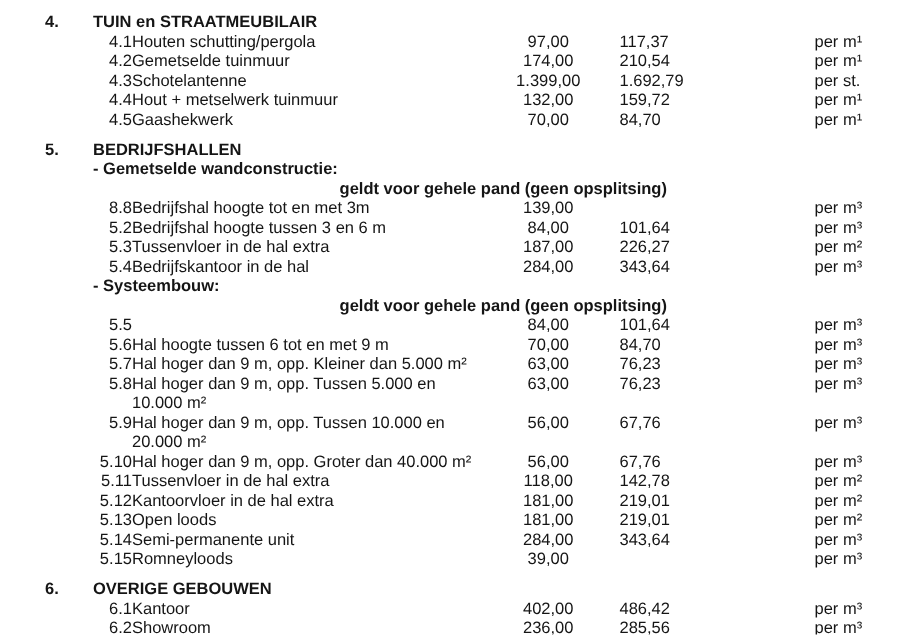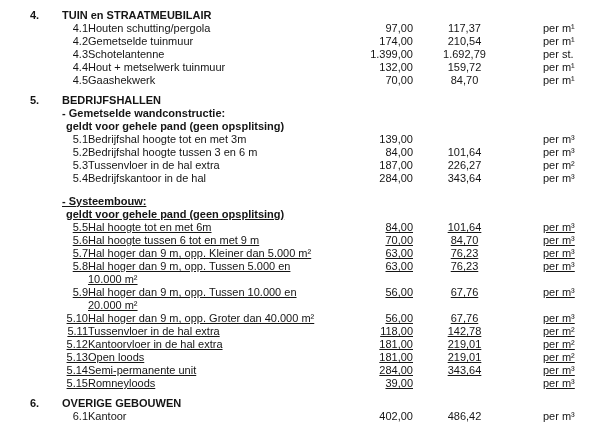--- a/index.html
+++ b/index.html
@@ -14,36 +14,36 @@
     font-family: "Liberation Sans", sans-serif;
     font-size: 11px;
     color: #151515;
   }
   .doc {
     padding: 9px 0 0 30px;
     width: 575px;
   }
   .section { margin-top: 0; }
   .section + .section { margin-top: 7px; }
-  .group + .group { margin-top: 10px; text-decoration: underline; }
+  .group + .group { margin-top: 0; }
   .line {
     display: grid;
     grid-template-columns: 32px 26px 230px 95px 103px 89px;
     line-height: 13px;
     align-items: baseline;
   }
   .b { font-weight: bold; }
   .col1 { grid-column: 1; }
   .col2 { grid-column: 2; text-align: right; }
   .col3 { grid-column: 3; }
-  .col4 { grid-column: 4; text-align: right; }
-  .col5 { grid-column: 5; text-align: center; }
+  .col4 { grid-column: 4; text-align: center; }
+  .col5 { grid-column: 5; text-align: left; }
   .col6 { grid-column: 6; padding-left: 27px; white-space: nowrap; }
   .span26 { grid-column: 2 / 7; }
-  .subindent { padding-left: 4px; }
+  .subindent { padding-left: 4px; text-align: center; }
 </style>
 </head>
 <body>
 
 <div class="doc" id="doc">
     <div class="section">
       <div class="line b">
         <div class="col1">4.</div>
         <div class="span26">TUIN en STRAATMEUBILAIR</div>
       </div>
@@ -91,21 +91,21 @@
         <div class="span26">BEDRIJFSHALLEN</div>
       </div>
       <div class="group">
         <div class="line b">
           <div class="span26">- Gemetselde wandconstructie:</div>
         </div>
         <div class="line b">
           <div class="span26 subindent">geldt voor gehele pand (geen opsplitsing)</div>
         </div>
         <div class="line">
-          <div class="col2">5.1</div>
+          <div class="col2">8.8</div>
           <div class="col3">Bedrijfshal hoogte tot en met 3m</div>
           <div class="col4">139,00</div>
           <div class="col6">per m³</div>
         </div>
         <div class="line">
           <div class="col2">5.2</div>
           <div class="col3">Bedrijfshal hoogte tussen 3 en 6 m</div>
           <div class="col4">84,00</div>
           <div class="col5">101,64</div>
           <div class="col6">per m³</div>
@@ -127,21 +127,20 @@
       </div>
       <div class="group">
         <div class="line b">
           <div class="span26">- Systeembouw:</div>
         </div>
         <div class="line b">
           <div class="span26 subindent">geldt voor gehele pand (geen opsplitsing)</div>
         </div>
         <div class="line">
           <div class="col2">5.5</div>
-          <div class="col3">Hal hoogte tot en met 6m</div>
           <div class="col4">84,00</div>
           <div class="col5">101,64</div>
           <div class="col6">per m³</div>
         </div>
         <div class="line">
           <div class="col2">5.6</div>
           <div class="col3">Hal hoogte tussen 6 tot en met 9 m</div>
           <div class="col4">70,00</div>
           <div class="col5">84,70</div>
           <div class="col6">per m³</div>

